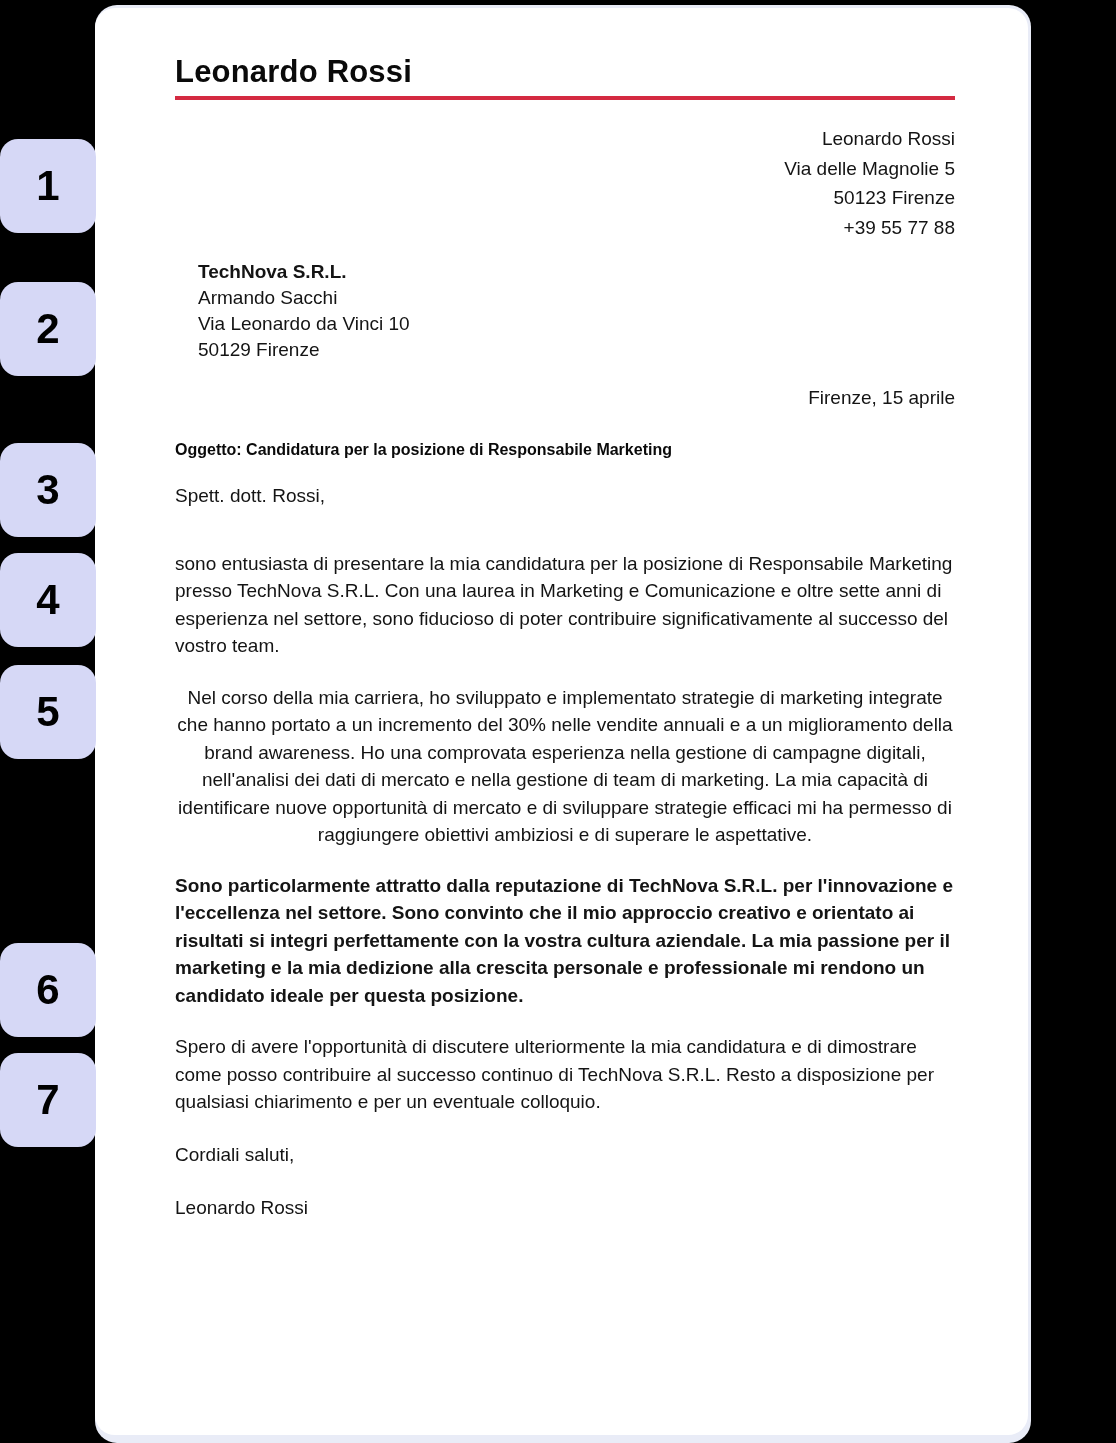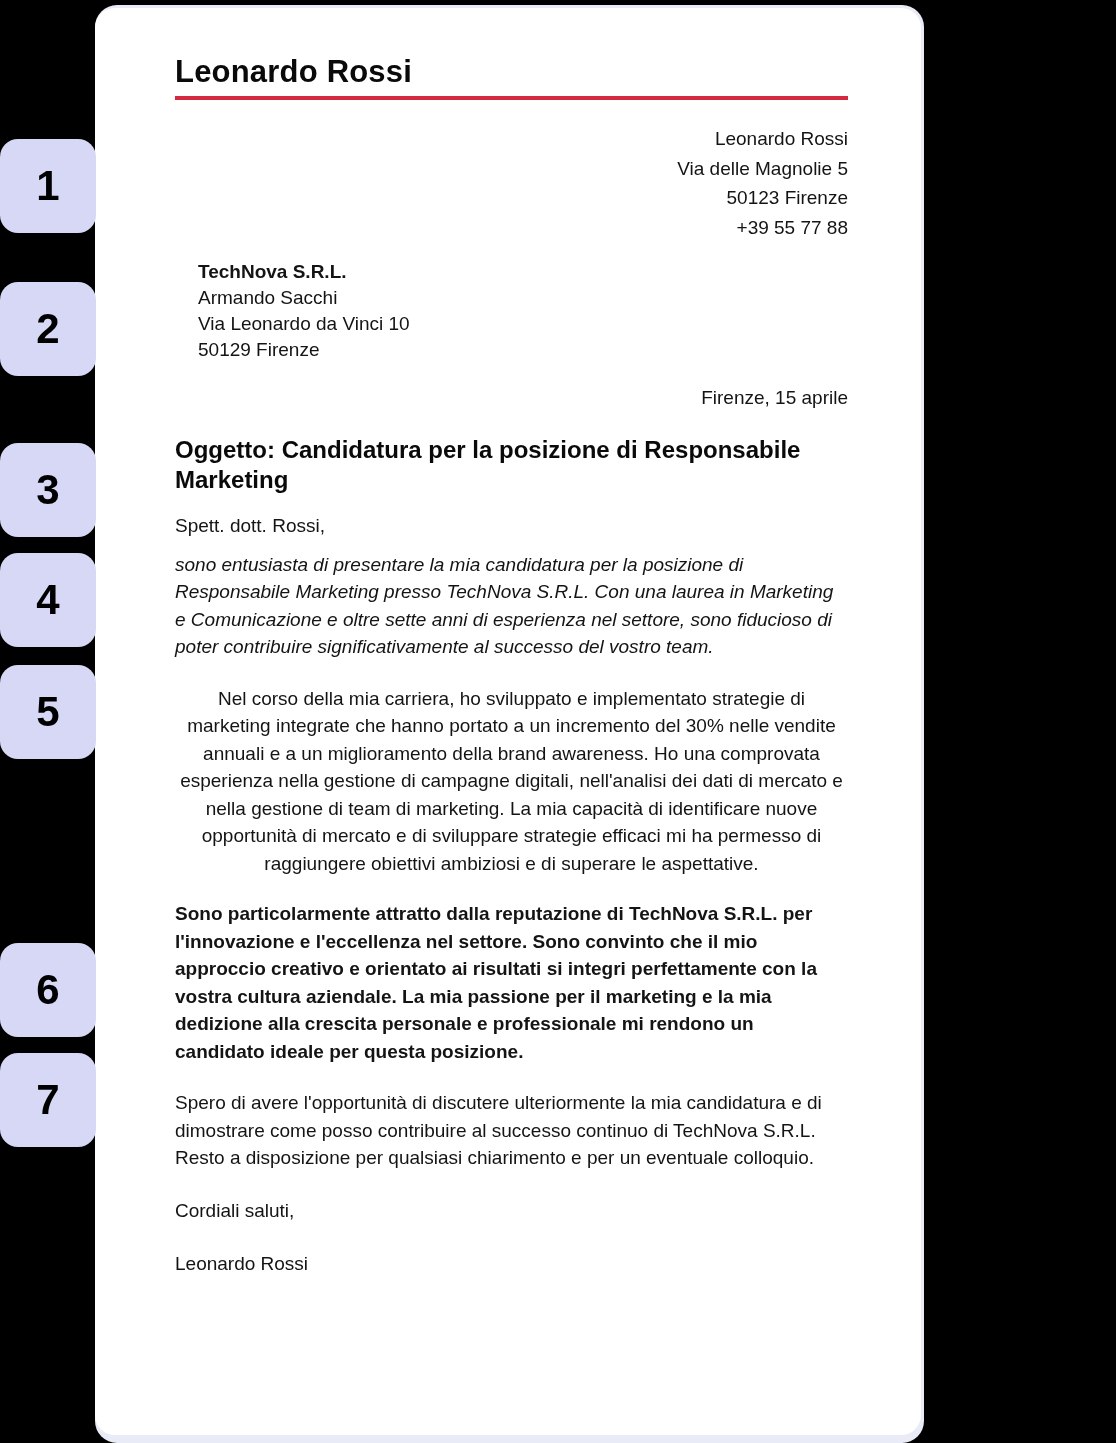--- a/index.html
+++ b/index.html
@@ -2,21 +2,21 @@
 <html><head>
 <meta charset="utf-8">
 <style>
   html,body{margin:0;padding:0;}
   body{
     width:1116px;height:1443px;
     background:#000000;
     font-family:"Liberation Sans","DejaVu Sans",sans-serif;
     -webkit-font-smoothing:antialiased;
   }
-  .stage{position:relative;width:924px;height:1443px;overflow:hidden;background:#000000;}
+  .stage{position:relative;width:1031px;height:1443px;overflow:hidden;background:#000000;}
 
   
   .page-glow{
     position:absolute;left:95px;top:5px;right:0;bottom:0;
     background:#e9ecf7;border-radius:22px;
   }
   .page{
     position:absolute;left:95px;top:8px;right:3px;bottom:8px;
     background:#ffffff;border-radius:20px;
     box-sizing:border-box;
@@ -29,25 +29,25 @@
     font-size:31px;line-height:38px;font-weight:bold;margin:0;
     color:#0a0a0a;letter-spacing:0.2px;
   }
   .header-rule{height:4px;background:#d42a41;margin-top:5px;}
 
   .sender{ text-align:right;margin-top:24px;line-height:29.5px;}
   .recipient{margin-top:17px;line-height:26px;margin-left:23px;}
   .recipient .company{font-weight:bold;}
   .date-line{text-align:right;margin-top:21px;line-height:27px;}
 
-  h2.subject{font-size:24px;line-height:30px;font-weight:bold;margin:24px 0 0 0;color:#0a0a0a;}
+  h2.subject{font-size:16px;line-height:30px;font-weight:bold;margin:24px 0 0 0;color:#0a0a0a;}
   .salutation{margin-top:17px;line-height:27.5px;}
 
   p.body-par{margin:0;line-height:27.5px;}
-  p.p1{margin-top:11px;font-style:italic;}
+  p.p1{margin-top:40px;}
   p.p2{margin-top:24px;text-align:center;}
   p.p3{margin-top:23px;font-weight:bold;}
   p.p4{margin-top:24px;}
 
   .closing{margin-top:25px;line-height:27.5px;}
   .signature{margin-top:26px;line-height:27.5px;}
 
   .badge{
     position:absolute;left:0;width:96px;height:94px;
     background:#d6d8f6;border-radius:18px;

